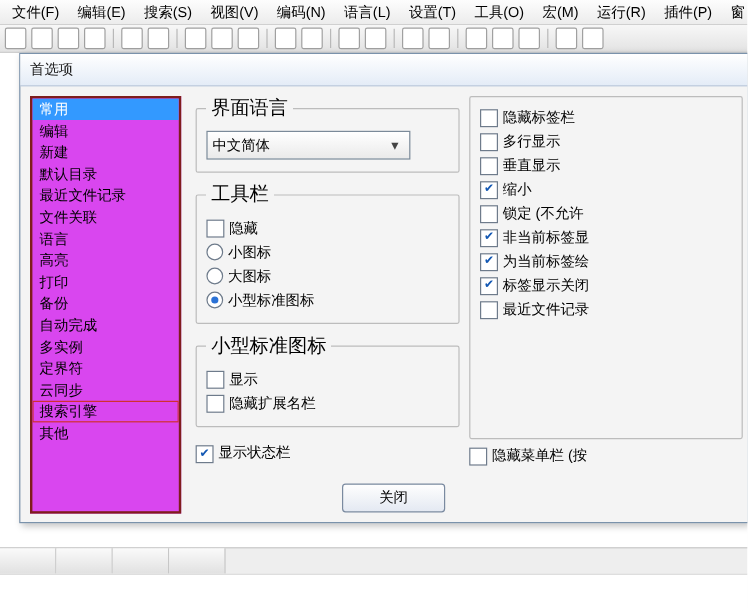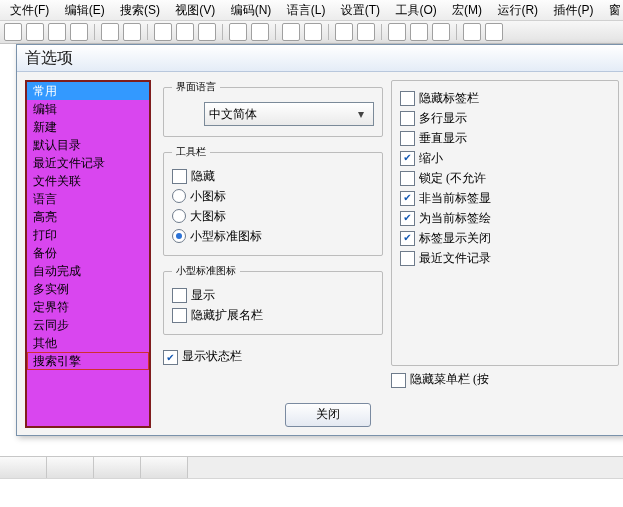--- a/index.html
+++ b/index.html
@@ -6,33 +6,33 @@
   .app{width:623px;height:507px;position:relative;overflow:hidden;background:#fff;}
   
   .menubar{height:20px;line-height:20px;padding:0 4px;background:linear-gradient(#fdfdfd,#ececec);border-bottom:1px solid #d0d0d0;white-space:nowrap;text-align:center;}
   .menubar span{display:inline-block;padding:0 6px;}
   
   .toolbar{height:22px;background:linear-gradient(#f7f7f7,#e3e3e3);border-bottom:1px solid #c4c4c4;display:flex;align-items:center;padding:0 4px;gap:4px;}
   .tb-ico{width:16px;height:16px;border:1px solid #a0a0a0;border-radius:2px;background:#fff;}
   .tb-sep{width:1px;height:16px;background:#b8b8b8;margin:0 2px;}
   
   .dialog{position:absolute;left:16px;top:44px;width:606px;height:390px;background:#f4f4f4;border:1px solid #7a92ab;box-shadow:2px 2px 6px rgba(0,0,0,0.25);}
-  .dlg-title{height:26px;line-height:26px;padding:0 8px;background:linear-gradient(#ffffff,#e4ecf7);border-bottom:1px solid #b8c7dc;font-size:16px;color:#1a1a1a;}
+  .dlg-title{height:26px;line-height:26px;padding:0 8px;background:linear-gradient(#ffffff,#e4ecf7);border-bottom:1px solid #b8c7dc;font-size:12px;color:#1a1a1a;}
   .dlg-body{display:flex;height:calc(100% - 26px);}
   
   .listbox{width:122px;margin:8px;background:#d946ef;border:2px solid #7f1d1d;overflow:auto;}
   .li-item{padding:1px 6px;line-height:16px;white-space:nowrap;cursor:default;}
   .li-sel{background:#3399ff;color:#fff;}
   .li-boxed{outline:1px solid #d03030;outline-offset:-1px;}
   
   .right{flex:1;padding:8px 4px;display:flex;gap:8px;overflow:hidden;}
   .col-mid{width:220px;display:flex;flex-direction:column;gap:8px;}
-  .col-right{flex:1;font-family:Liberation Serif, serif;}
+  .col-right{flex:1;}
   fieldset{border:1px solid #bcbcbc;border-radius:2px;padding:6px 8px 8px 8px;margin:0;}
-  legend{padding:0 4px;font-size:10px;margin-top:48px;}
+  legend{padding:0 4px;font-size:16px;margin-top:48px;}
   .row{display:flex;align-items:center;gap:4px;margin:2px 0;line-height:18px;}
   .select{width:160px;height:22px;border:1px solid #7b8a99;background:linear-gradient(#fff,#eaeaea);display:flex;align-items:center;justify-content:space-between;padding:0 4px;}
   .select .arr{width:16px;text-align:center;color:#444;}
   .chk{width:13px;height:13px;border:1px solid #6e7b8b;background:#fff;display:inline-flex;align-items:center;justify-content:center;font-size:10px;color:#1257b3;line-height:1;}
   .chk.checked::after{content:"✔";}
   .rad{width:12px;height:12px;border:1px solid #6e7b8b;border-radius:50%;background:#fff;display:inline-flex;align-items:center;justify-content:center;}
   .rad.sel::after{content:"";width:6px;height:6px;background:#2b72d6;border-radius:50%;}
   .standalone{margin-top:4px;align-items:flex-end;}
   .btn{display:inline-block;min-width:64px;height:22px;line-height:20px;text-align:center;border:1px solid #7a8aa0;border-radius:3px;background:linear-gradient(#fefefe,#e4e9f2);padding:0 10px;}
   .btnrow{position:absolute;bottom:8px;left:16px;right:0;text-align:center;}
@@ -102,30 +102,30 @@
         <div class="li-item">最近文件记录</div>
         <div class="li-item">文件关联</div>
         <div class="li-item">语言</div>
         <div class="li-item">高亮</div>
         <div class="li-item">打印</div>
         <div class="li-item">备份</div>
         <div class="li-item">自动完成</div>
         <div class="li-item">多实例</div>
         <div class="li-item">定界符</div>
         <div class="li-item">云同步</div>
+        <div class="li-item li-boxed">搜索引擎</div>
         <div class="li-item">其他</div>
-        <div class="li-item li-boxed">搜索引擎</div>
       </div>
 
       <div class="right">
         <div class="col-mid">
 
           <fieldset>
             <legend>界面语言</legend>
-            <div class="row" style="justify-content:flex-end;">
+            <div class="row" style="justify-content:flex-start;">
               <div class="select">
                 <span>中文简体</span>
                 <span class="arr">▾</span>
               </div>
             </div>
           </fieldset>
 
           <fieldset>
             <legend>工具栏</legend>
             <div class="row">

